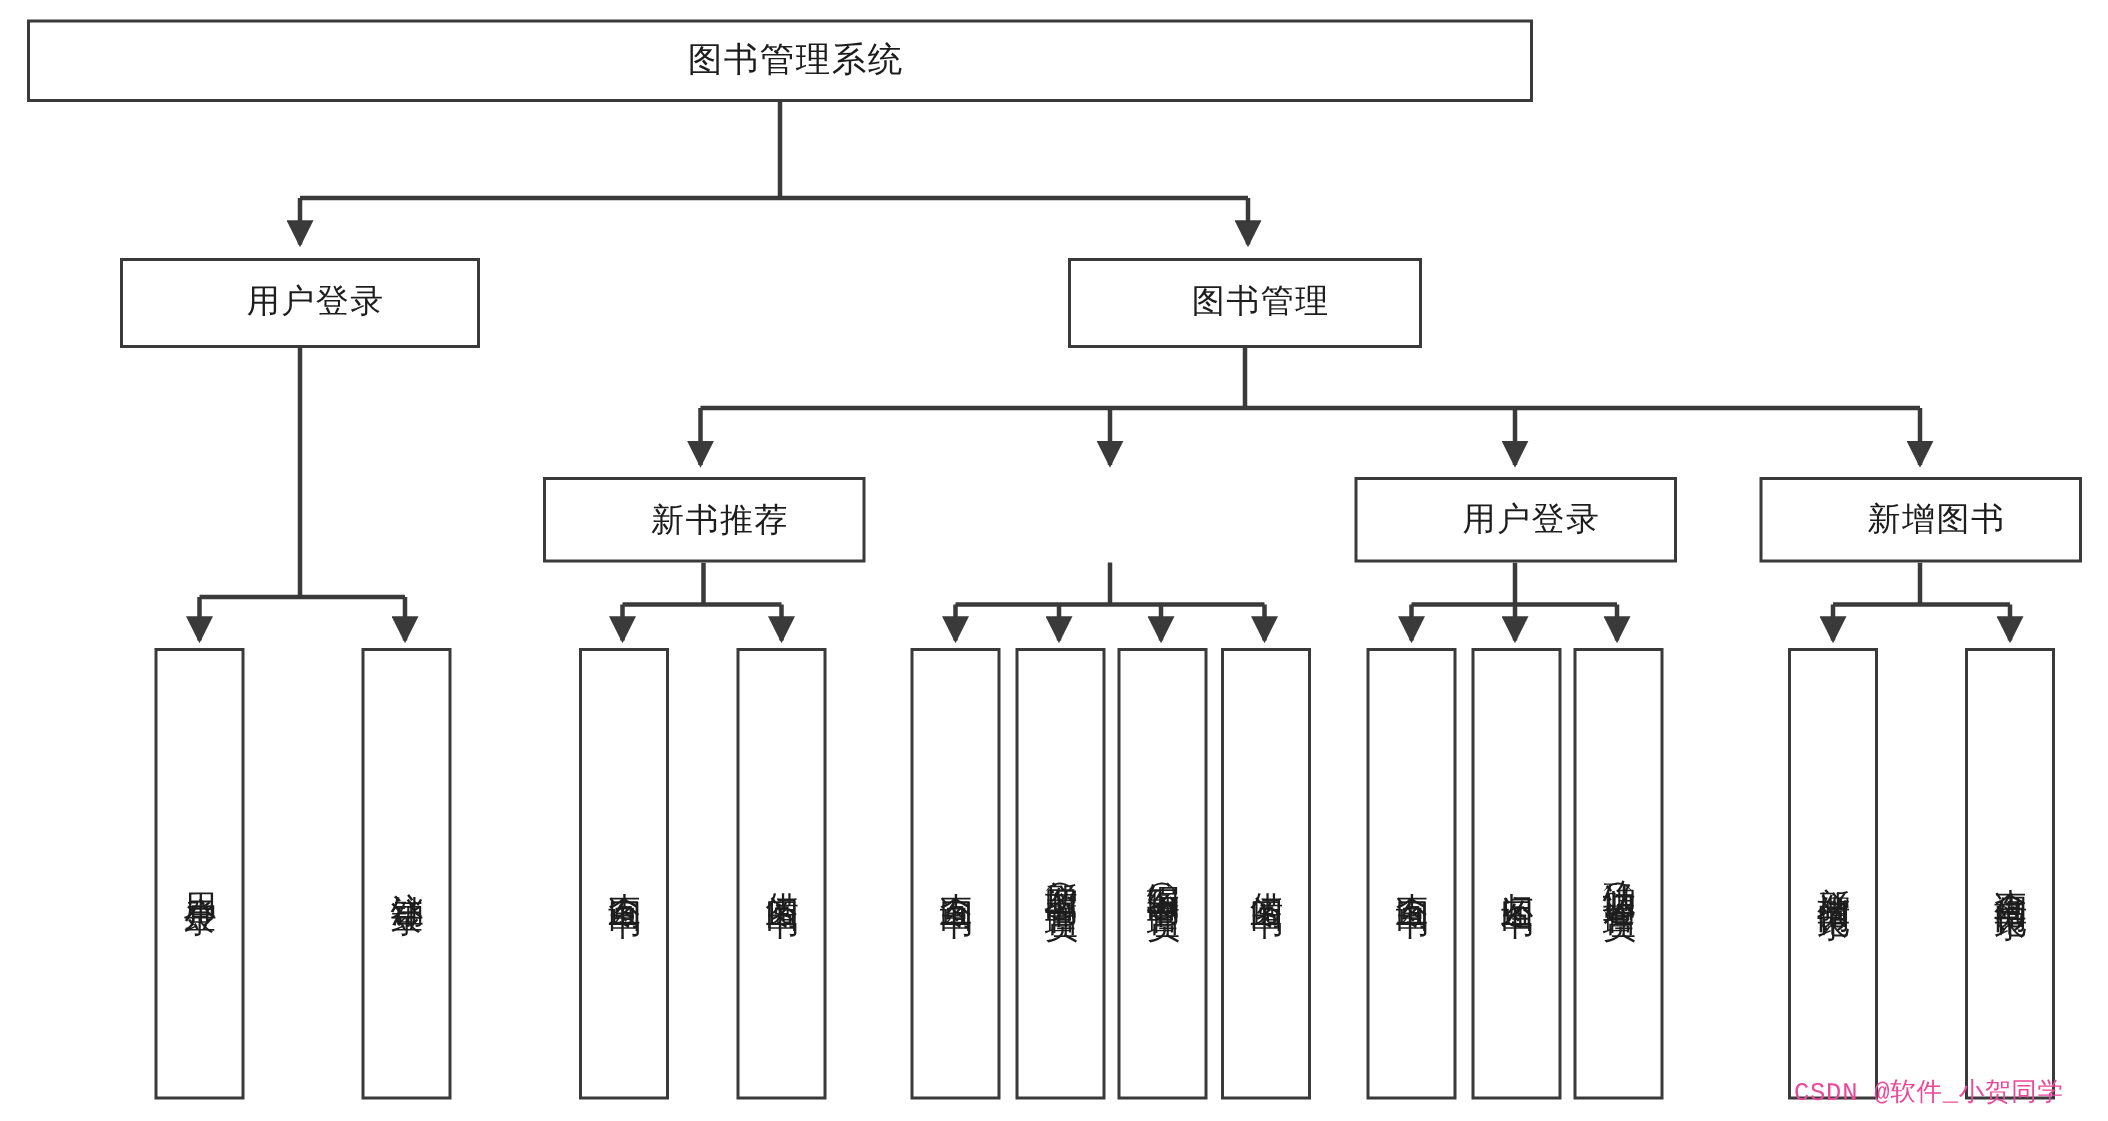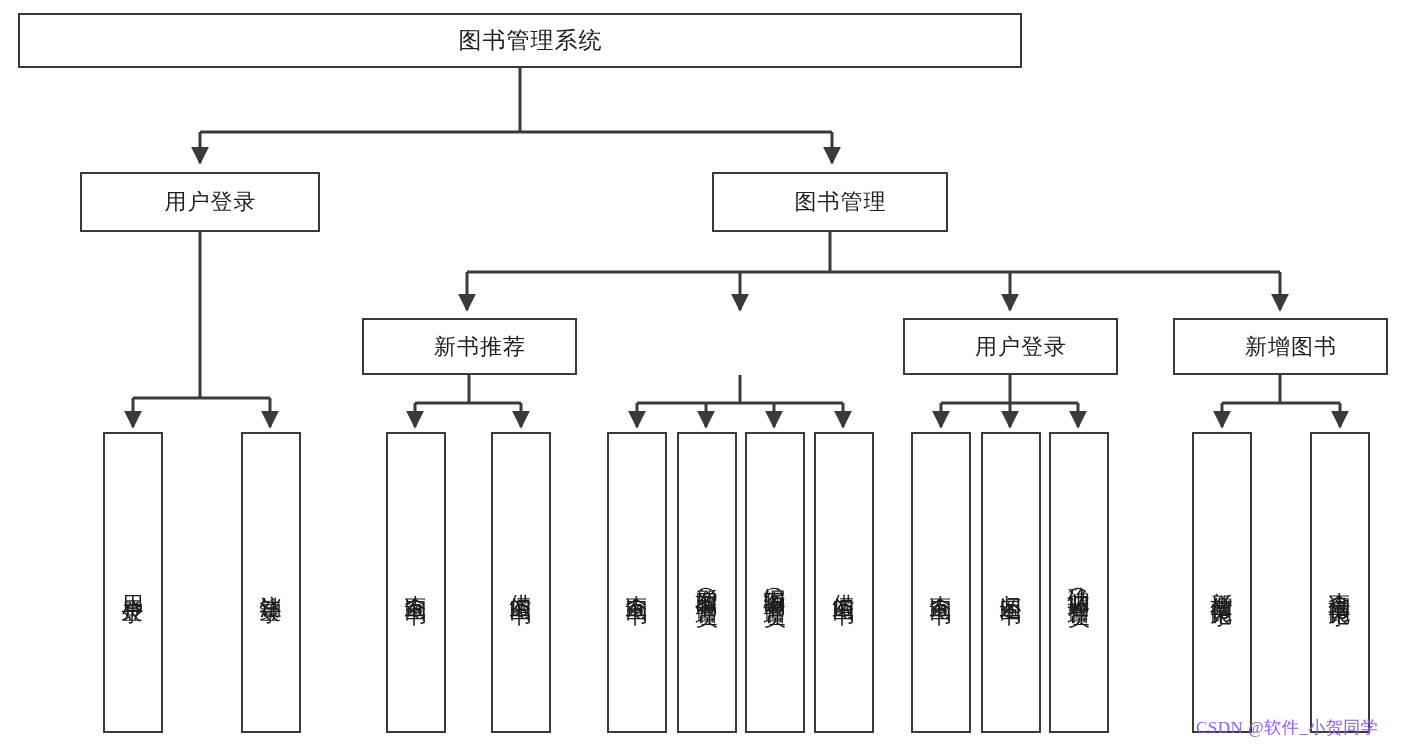--- a/index.html
+++ b/index.html
@@ -55,24 +55,24 @@
   }
   .node.vert .vlabel {
     writing-mode: vertical-rl;
     text-orientation: upright;
     display: block;
     text-align: center;
   }
   .watermark {
     position: absolute;
     font-size: 17px;
-    color: #8b5cf6;
+    color: #ec4899;
     letter-spacing: 0.5px;
     white-space: nowrap;
-    font-family: Liberation Serif, serif;
+    font-family: Liberation Mono, monospace;
   }
 </style>
 </head>
 <body>
 
 <div id="canvas">
 
   <svg class="wires" viewBox="0 0 1405 747" xmlns="http://www.w3.org/2000/svg">
     <defs>
       <marker id="arrow" viewBox="0 0 10 10" refX="9" refY="5" markerWidth="6" markerHeight="6" orient="auto-start-reverse">

